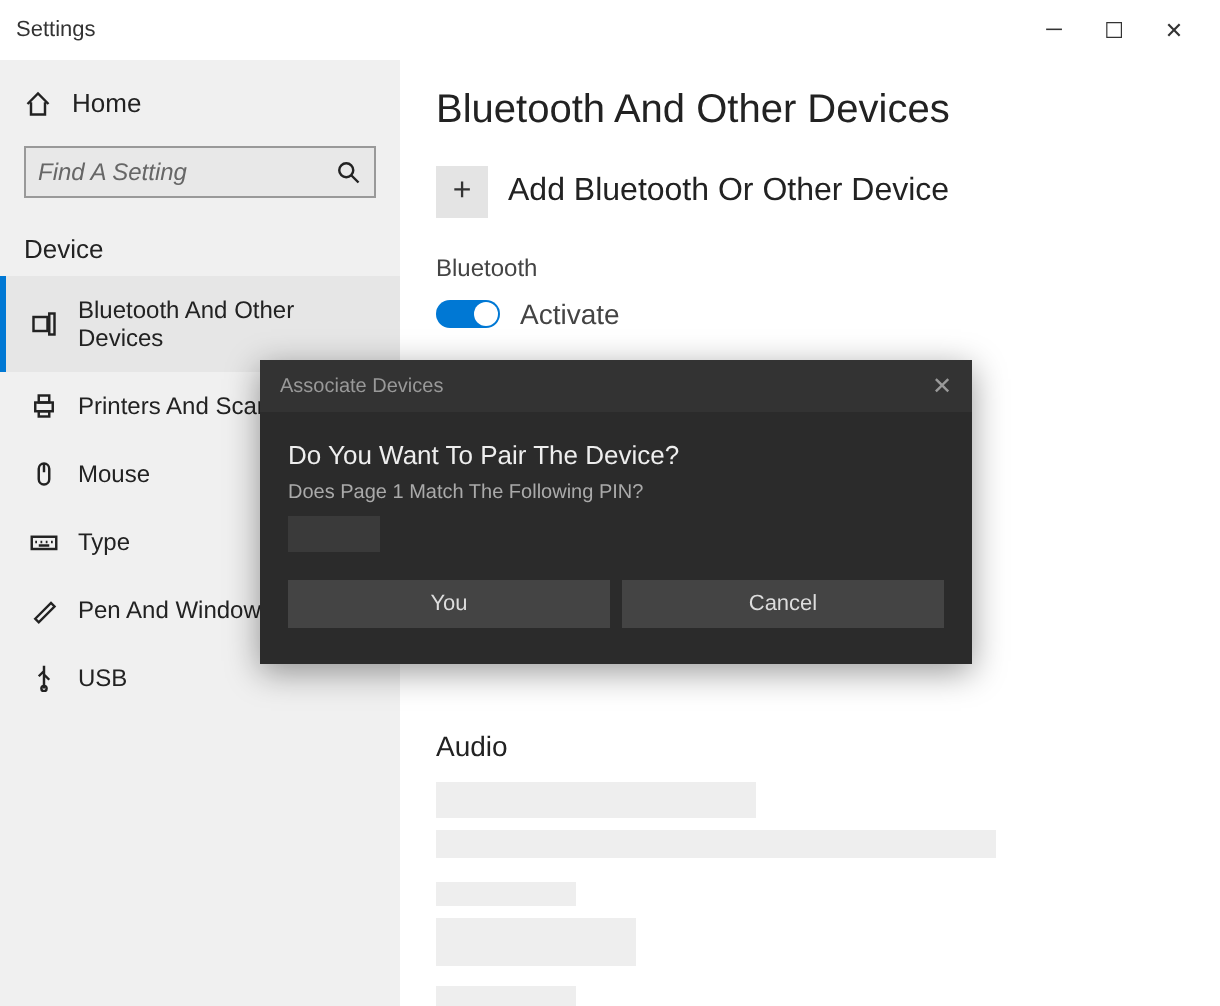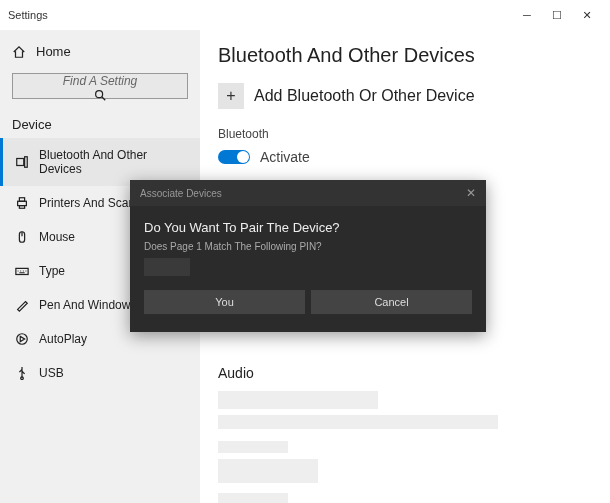--- a/index.html
+++ b/index.html
@@ -7,21 +7,21 @@
 
 .titlebar { height: 30px; display: flex; align-items: center; padding: 0 8px; font-size: 11px; color: #333; }
 .titlebar-title { flex: 1; }
 .win-controls { display: flex; gap: 0; }
 .win-btn { width: 30px; height: 28px; display: flex; align-items: center; justify-content: center; color: #333; font-size: 11px; }
 
 .app { display: flex; height: calc(100% - 30px); }
 
 .sidebar { width: 200px; background: #f0f0f0; padding: 8px 0; }
 .home-row { display: flex; align-items: center; padding: 6px 12px; font-size: 13px; color: #222; gap: 10px; }
-.search-box { margin: 8px 12px; height: 26px; border: 1px solid #999; background: #e8e8e8; display: flex; align-items: center; padding: 0 6px; font-size: 12px; color: #666; font-style: italic; flex-direction: column; }
+.search-box { margin: 8px 12px; height: 26px; border: 1px solid #999; background: #e8e8e8; display: flex; align-items: center; padding: 0 6px; font-size: 12px; color: #666; font-style: italic; }
 .search-box span.txt { flex: 1; }
 .section-label { padding: 10px 12px 6px; font-size: 13px; color: #222; }
 .nav-item { display: flex; align-items: center; gap: 10px; padding: 10px 12px; font-size: 12px; color: #222; border-left: 3px solid transparent; }
 .nav-item.active { border-left-color: #0078d4; background: #e6e6e6; }
 .icon-slot { width: 14px; height: 14px; display: flex; align-items: center; justify-content: center; flex-shrink: 0; }
 
 .main { flex: 1; padding: 14px 18px; overflow: hidden; }
 .page-title { font-size: 20px; font-weight: 400; color: #222; margin-bottom: 16px; }
 .add-row { display: flex; align-items: center; gap: 10px; margin-bottom: 18px; }
 .add-btn { width: 26px; height: 26px; background: #e4e4e4; display: flex; align-items: center; justify-content: center; font-size: 16px; color: #333; }
@@ -127,29 +127,20 @@
       <span class="icon-slot">
           <svg viewBox="0 0 16 16">
             <path d="M3 13 L12 4 L14 6 L5 15 Z"></path>
           </svg>
         </span>
       <span>Pen And Windows Ink</span>
     </div>
     <div class="nav-item">
       <span class="icon-slot">
           <svg viewBox="0 0 16 16">
-            <circle cx="8" cy="8" r="6"></circle>
-            <path d="M6 5 L11 8 L6 11 Z"></path>
-          </svg>
-        </span>
-      <span>AutoPlay</span>
-    </div>
-    <div class="nav-item">
-      <span class="icon-slot">
-          <svg viewBox="0 0 16 16">
             <path d="M8 1 V14 M8 4 L5 7 M8 6 L11 9"></path>
             <circle cx="8" cy="14" r="1.5"></circle>
           </svg>
         </span>
       <span>USB</span>
     </div>
   </div>
 
   <div class="main">
     <div class="page-title">Bluetooth And Other Devices</div>

